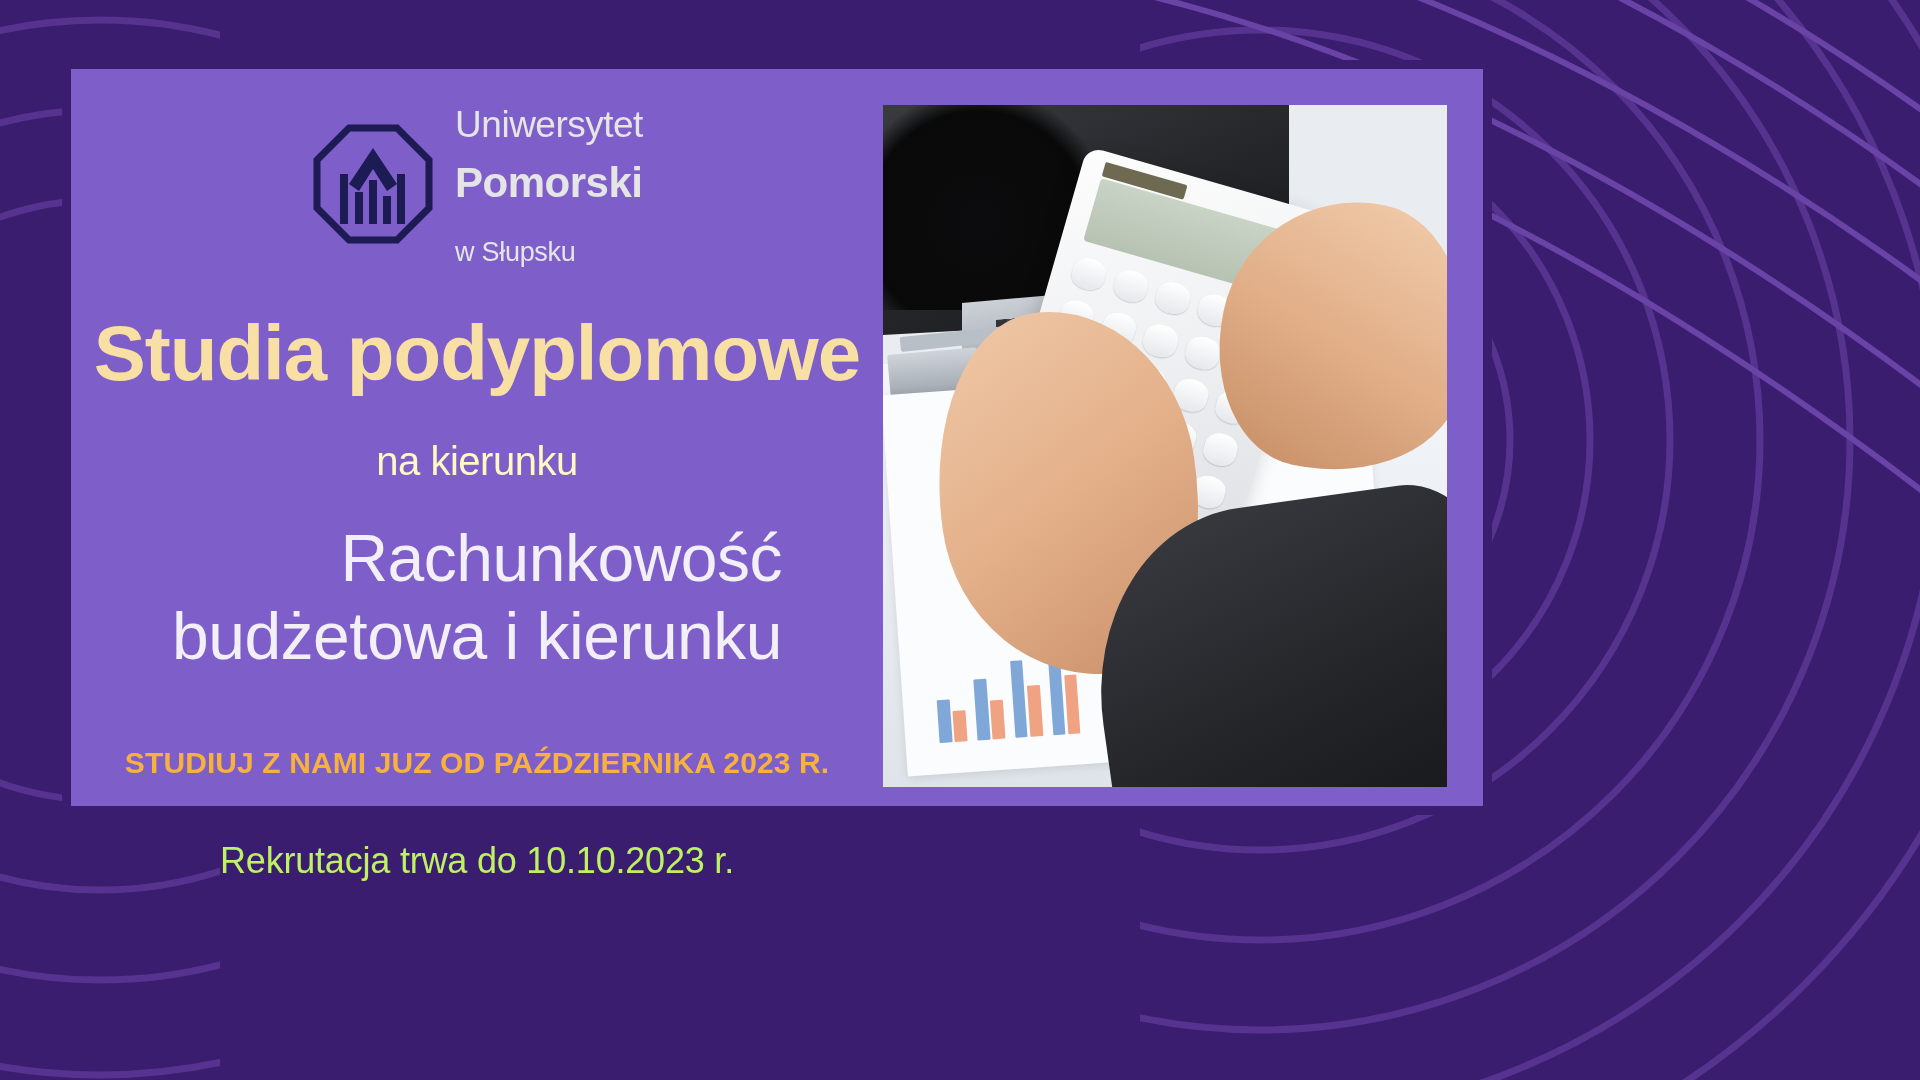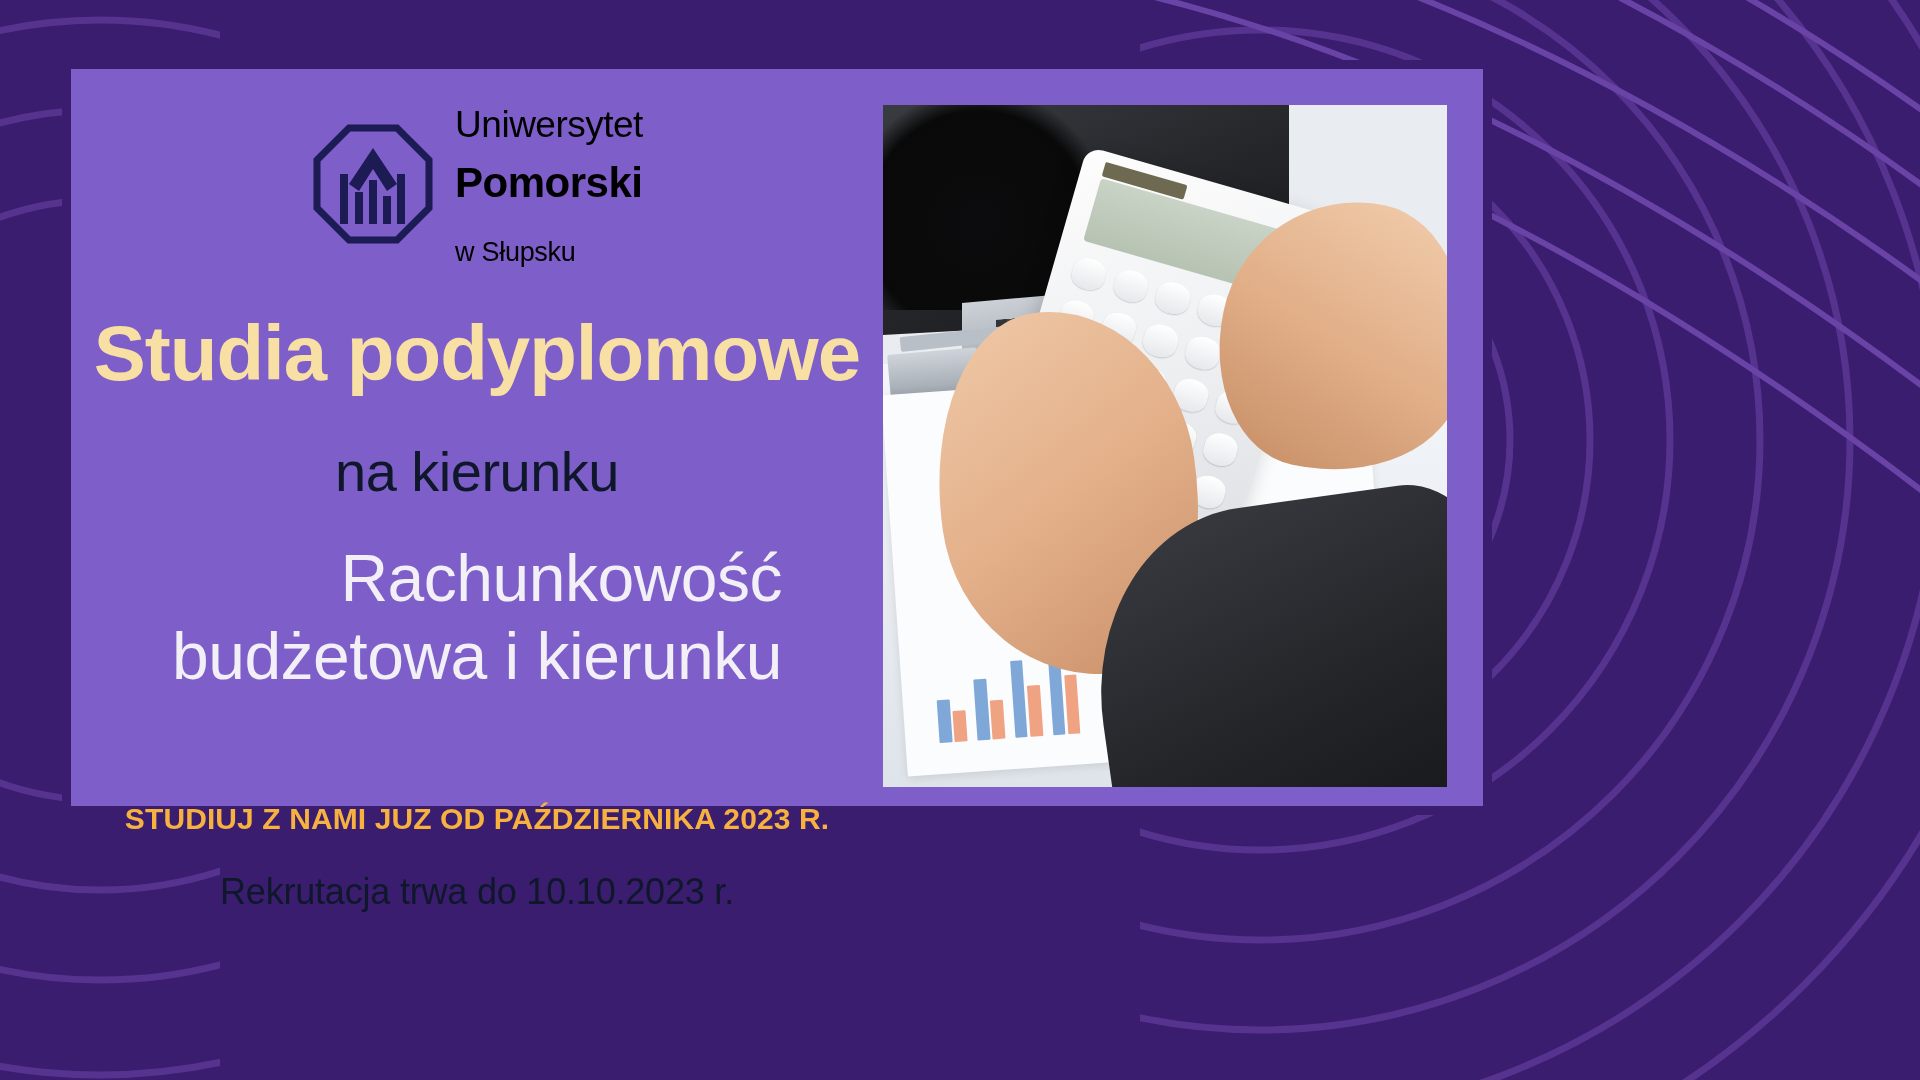--- a/index.html
+++ b/index.html
@@ -42,68 +42,68 @@
     display:flex;
     align-items:center;
     gap:20px;
     margin-top:16px;
     margin-bottom:4px;
   }
   .logo-mark { flex:0 0 auto; }
   .logo-words {
     display:flex;
     flex-direction:column;
-    color:#000000;
+    color:#e5e5e5;
     line-height:0.98;
     gap:20px;
   }
   .logo-l1 { font-size:37px; font-weight:400; letter-spacing:-0.5px; }
   .logo-l2 { font-size:42px; font-weight:bold; letter-spacing:-0.5px; margin-top:-1px; }
   .logo-l3 { font-size:27px; font-weight:400; letter-spacing:-0.3px; margin-top:16px; }
 
   
   .headline {
     color:#f8dfa4;
     font-size:78px;
     font-weight:700;
     letter-spacing:-1px;
     margin-top:38px;
     white-space:nowrap;
   }
   .sub-small {
-    color:#0f172a;
-    font-size:56px;
+    color:#fef9c3;
+    font-size:40px;
     font-weight:400;
     letter-spacing:-0.5px;
     margin-top:40px;
   }
   .course {
     color:#f2eff7;
     font-size:66px;
     font-weight:400;
     line-height:1.18;
     letter-spacing:-0.5px;
     text-align:right;
     margin-top:36px;
     white-space:nowrap;
   }
   .cta {
     color:#f7b13f;
     font-size:30px;
     font-weight:bold;
     letter-spacing:0.1px;
-    margin-top:106px;
+    margin-top:70px;
     white-space:nowrap;
   }
   .recruit {
-    color:#0f172a;
+    color:#bef264;
     font-size:36px;
     font-weight:400;
     letter-spacing:-0.2px;
-    margin-top:35px;
+    margin-top:60px;
     white-space:nowrap;
   }
 
   
   .photo-frame {
     position:absolute;
     right:28px; top:28px;
     width:580px; height:698px;
     background:#7e5ec9;
     padding:8px;

